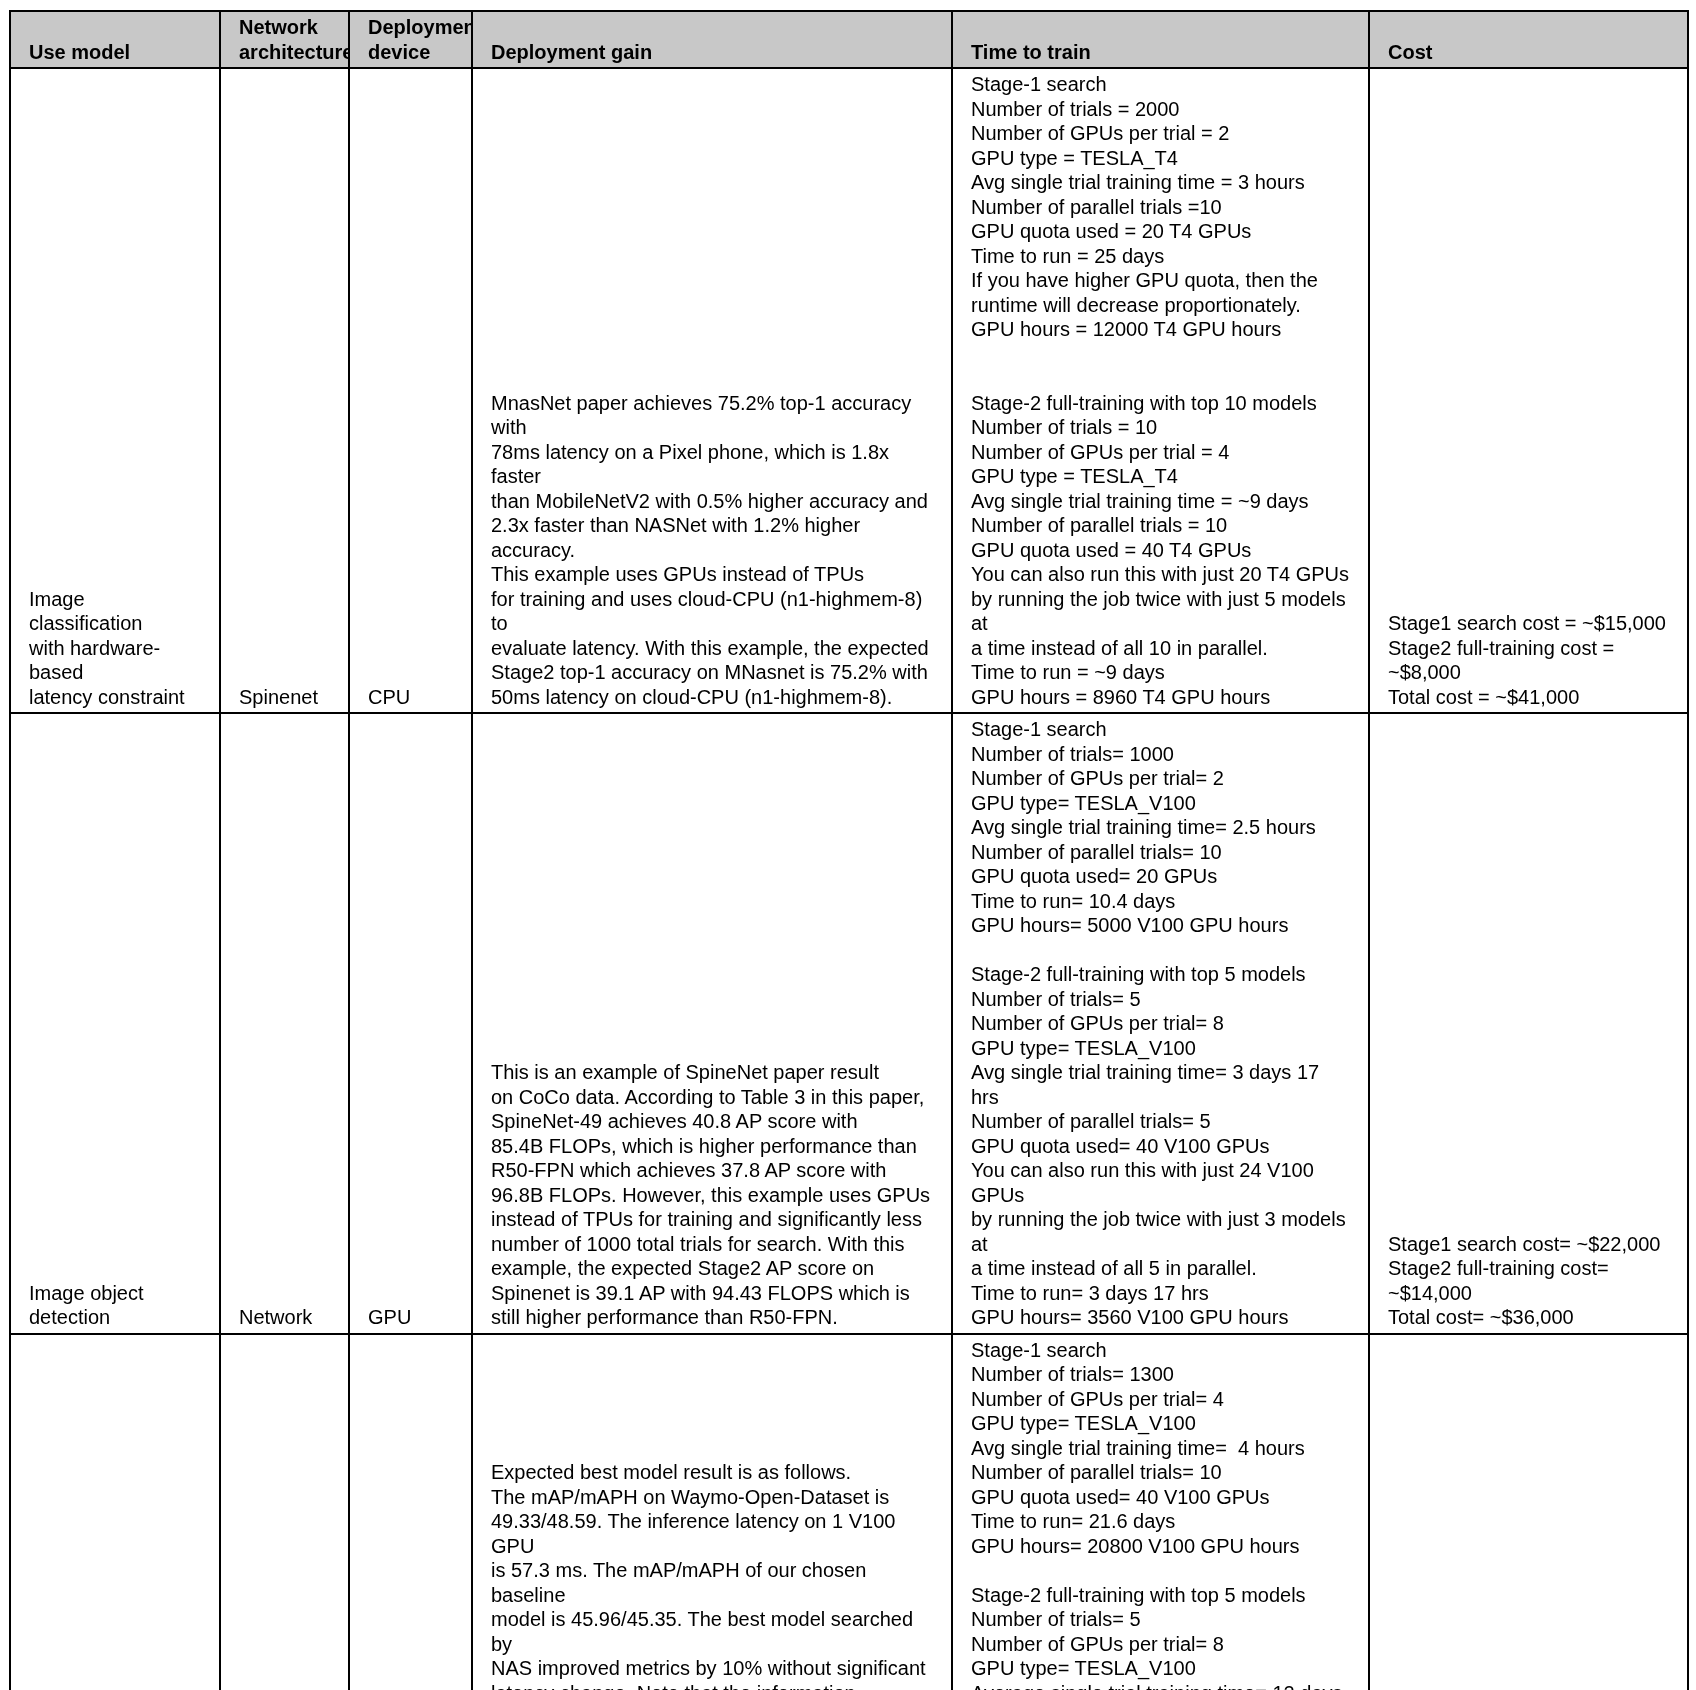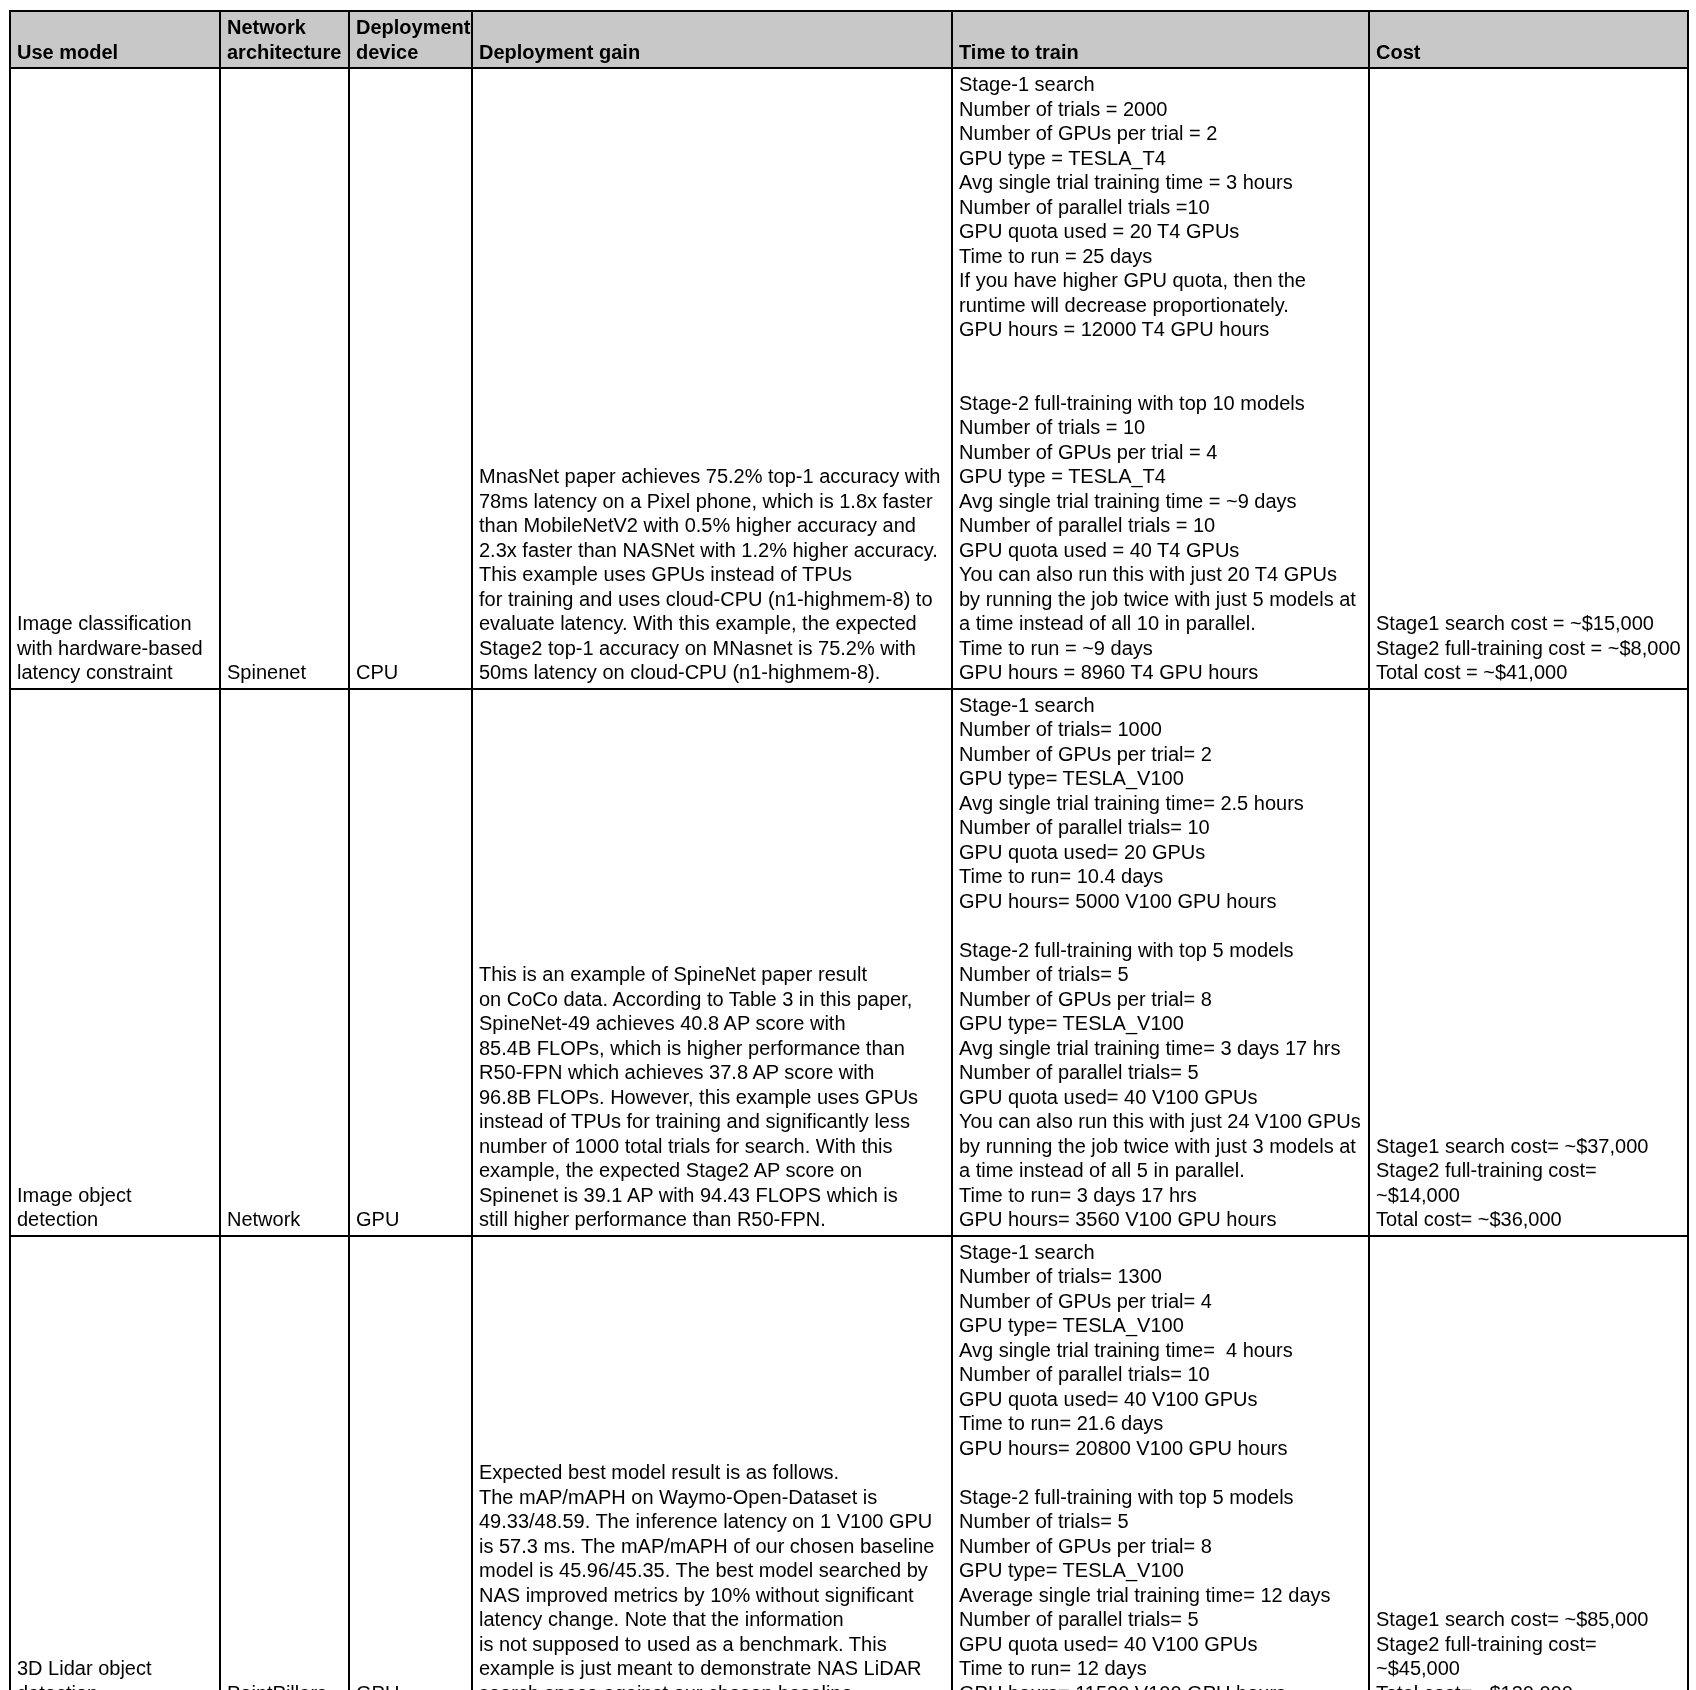--- a/index.html
+++ b/index.html
@@ -15,21 +15,21 @@
   table.grid {
     border-collapse: collapse;
     table-layout: fixed;
     width: 1678px;
   }
   table.grid th,
   table.grid td {
     border: 2px solid #000000;
     vertical-align: bottom;
     text-align: left;
-    padding: 3px 6px;
+    padding: 3px 18px;
     font-size: 20px;
     line-height: 24.5px;
     white-space: pre-wrap;
     overflow: hidden;
   }
   table.grid th {
     background: #c8c8c8;
     font-weight: bold;
     vertical-align: bottom;
   }
@@ -133,21 +133,21 @@
 Number of GPUs per trial= 8
 GPU type= TESLA_V100
 Avg single trial training time= 3 days 17 hrs
 Number of parallel trials= 5
 GPU quota used= 40 V100 GPUs
 You can also run this with just 24 V100 GPUs
 by running the job twice with just 3 models at
 a time instead of all 5 in parallel.
 Time to run= 3 days 17 hrs
 GPU hours= 3560 V100 GPU hours</td>
-      <td>Stage1 search cost= ~$37,000
+      <td>Stage1 search cost= ~$22,000
 Stage2 full-training cost= ~$14,000
 Total cost= ~$36,000</td>
     </tr>
     <tr>
       <td>3D Lidar object
 detection</td>
       <td>PointPillars</td>
       <td>GPU</td>
       <td>Expected best model result is as follows.
 The mAP/mAPH on Waymo-Open-Dataset is

